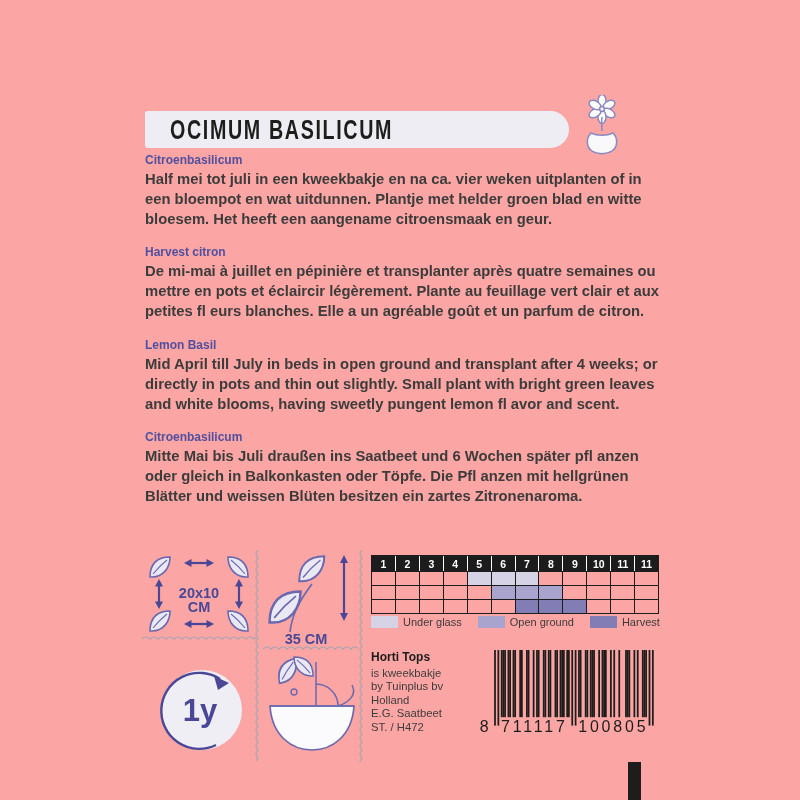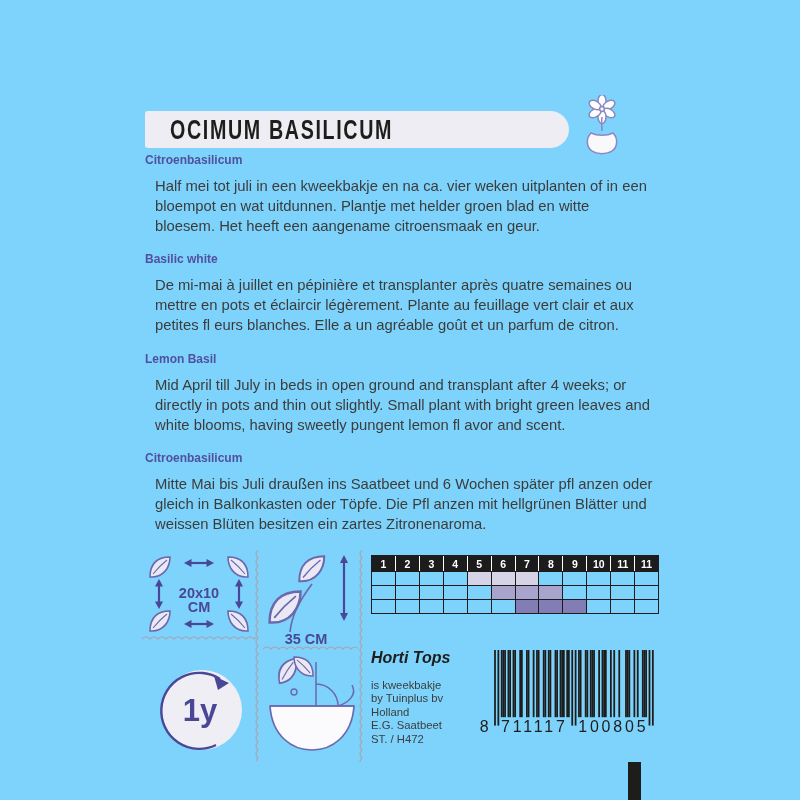--- a/index.html
+++ b/index.html
@@ -1,32 +1,32 @@
 <!DOCTYPE html>
 <html><head>
 <meta charset="utf-8">
 <style>
   html,body{margin:0;padding:0;background:#fff;}
-  .page{position:relative;width:800px;height:800px;background:#7dd3fc;
+  .page{position:relative;width:800px;height:800px;background:#fca5a5;
         font-family:"Liberation Sans",sans-serif;overflow:hidden;color:#3c3c3b;}
 
   
   .banner{position:absolute;left:145px;top:111px;width:424px;height:37px;
           background:#ededf3;border-radius:3px 20px 20px 3px;
           display:flex;align-items:center;}
   .banner h1{margin:0 0 0 25px;font-size:24px;font-weight:600;color:#1d1d1b;
              letter-spacing:2px;transform:scaleX(.82) scaleY(1.12);transform-origin:left center;
              white-space:nowrap;font-family:"Liberation Sans",sans-serif;}
   .pot-icon{position:absolute;left:572px;top:95px;}
 
   
   .sections{position:absolute;left:145px;top:153px;width:518px;}
   .sections section{margin:0 0 16px 0;}
   .sections h2{margin:0 0 3px 0;font-size:12px;font-weight:bold;color:#51509f;}
-  .sections p{margin:10px;font-size:14.8px;line-height:1.34;color:#3c3c3b;}
+  .sections p{margin:0;font-size:14.8px;line-height:1.34;color:#3c3c3b;font-weight:bold;}
 
   
   svg.wave path{fill:none;stroke:#a7a6b2;stroke-width:1.2;}
   .wave{position:absolute;}
 
   
   .spec-icon{position:absolute;}
   .spec-num{font-family:"Liberation Sans",sans-serif;font-weight:bold;fill:#4a4896;}
 
   
@@ -39,21 +39,21 @@
   .cal-row:not(.cal-head) .cal-cell{border-top:1.2px solid #1c1c1c;}
   .cal-head .cal-cell{background:#1c1c1c;color:#fff;border-left:1px solid #fff;
        font-size:10.5px;font-weight:bold;display:flex;align-items:center;justify-content:center;}
 
   .legend{position:absolute;left:371px;top:616px;display:flex;align-items:center;font-size:11px;color:#3b3b3b;}
   .legend .swatch{width:27px;height:12px;margin-right:5px;display:inline-block;}
   .legend .legend-item{display:flex;align-items:center;margin-right:16px;}
 
   
   .distributor{position:absolute;left:371px;top:651px;width:112px;font-size:11.3px;line-height:13.5px;color:#3d3d3c;}
-  .distributor .dist-name{font-weight:bold;font-size:16px;color:#1d1d1b;margin-bottom:14px;font-style:italic;}
+  .distributor .dist-name{font-weight:bold;font-size:12px;color:#1d1d1b;margin-bottom:2px;}
   .barcode{position:absolute;left:479px;top:650px;}
   .barcode svg{display:block;}
   .barcode rect{fill:#1d1d1b;}
   .barcode text{font-family:"Liberation Sans",sans-serif;font-size:9.5px;fill:#1d1d1b;
                 text-anchor:middle;letter-spacing:1.7px;}
 
   .print-mark{position:absolute;left:628px;top:762px;width:13px;height:38px;background:#1d1d1b;}
 </style>
 </head>
 <body>
@@ -90,21 +90,21 @@
       <path d="M19 38 C14 43 14 52 20 56 C25 59.5 35 59.5 40 56 C46 52 46 43 41 38 C35 41 25 41 19 38 Z" fill="#f9f9fc"></path>
     </g>
   </svg>
 
   <div class="sections">
     <section>
       <h2>Citroenbasilicum</h2>
       <p>Half mei tot juli in een kweekbakje en na ca. vier weken uitplanten of in een bloempot en wat uitdunnen. Plantje met helder groen blad en witte bloesem. Het heeft een aangename citroensmaak en geur.</p>
     </section>
     <section>
-      <h2>Basilic white</h2>
+      <h2>Harvest citron</h2>
       <p>De mi-mai à juillet en pépinière et transplanter après quatre semaines ou mettre en pots et éclaircir légèrement. Plante au feuillage vert clair et aux petites fl eurs blanches. Elle a un agréable goût et un parfum de citron.</p>
     </section>
     <section>
       <h2>Lemon Basil</h2>
       <p>Mid April till July in beds in open ground and transplant after 4 weeks; or directly in pots and thin out slightly. Small plant with bright green leaves and white blooms, having sweetly pungent lemon fl avor and scent.</p>
     </section>
     <section>
       <h2>Citroenbasilicum</h2>
       <p>Mitte Mai bis Juli draußen ins Saatbeet und 6 Wochen später pfl anzen oder gleich in Balkonkasten oder Töpfe. Die Pfl anzen mit hellgrünen Blätter und weissen Blüten besitzen ein zartes Zitronenaroma.</p>
     </section>
@@ -217,20 +217,34 @@
         <div class="cal-cell"></div>
         <div class="cal-cell"></div>
         <div class="cal-cell" style="background: rgb(130, 125, 181);"></div>
         <div class="cal-cell" style="background: rgb(130, 125, 181);"></div>
         <div class="cal-cell" style="background: rgb(130, 125, 181);"></div>
         <div class="cal-cell"></div>
         <div class="cal-cell"></div>
         <div class="cal-cell"></div>
       </div>
     </div>
+  <div class="legend">
+    <span class="legend-item">
+      <span class="swatch" style="background: rgb(214, 211, 231);"></span>
+      <span>Under glass</span>
+    </span>
+    <span class="legend-item">
+      <span class="swatch" style="background: rgb(168, 164, 205);"></span>
+      <span>Open ground</span>
+    </span>
+    <span class="legend-item">
+      <span class="swatch" style="background: rgb(130, 125, 181);"></span>
+      <span>Harvest</span>
+    </span>
+  </div>
 
   <div class="distributor">
     <div class="dist-name">Horti Tops</div>
     <div>is kweekbakje</div>
     <div>by Tuinplus bv</div>
     <div>Holland</div>
     <div>E.G. Saatbeet</div>
     <div>ST. / H472</div>
   </div>
 

